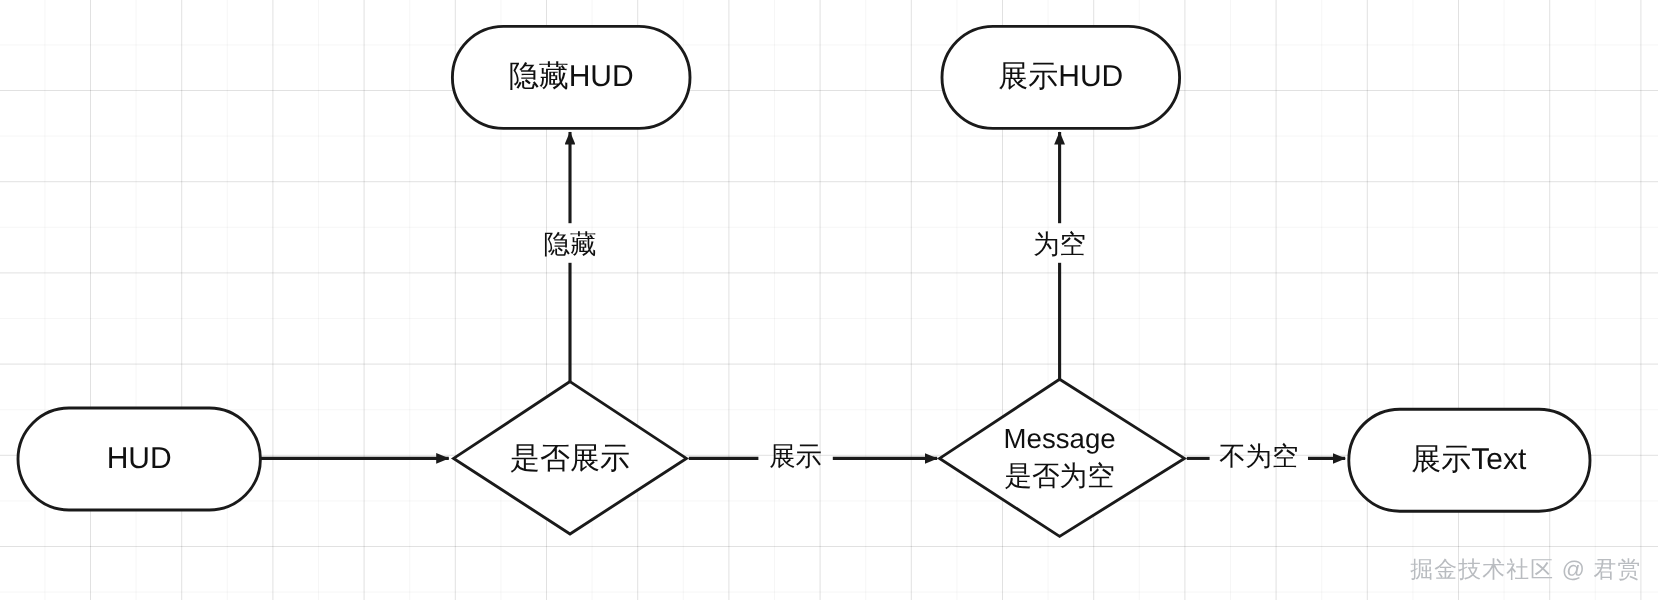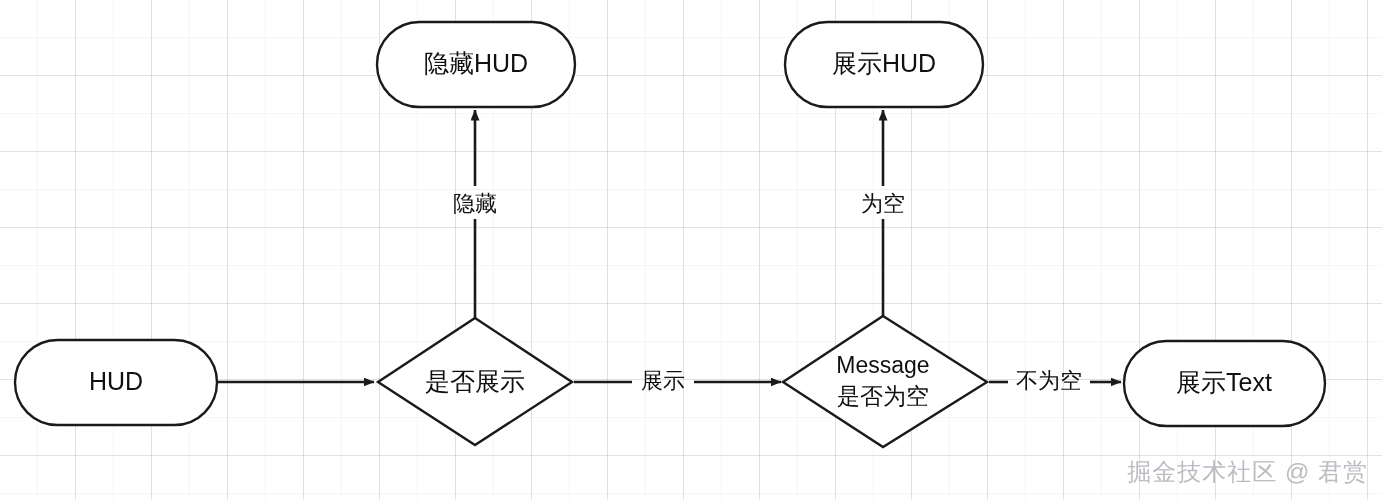--- a/index.html
+++ b/index.html
@@ -70,21 +70,21 @@
     font-family: "Liberation Sans", "DejaVu Sans", sans-serif;
     font-size: 22px;
     text-anchor: middle;
     dominant-baseline: middle;
   }
   .watermark {
     position: absolute;
     right: 14px;
     bottom: 12px;
     font-family: "Liberation Sans", "DejaVu Sans", sans-serif;
-    font-size: 24px;
+    font-size: 19px;
     color: #b9bcc0;
     letter-spacing: 1px;
     white-space: nowrap;
   }
 </style>
 </head>
 <body>
 
 <div id="canvas">
 

